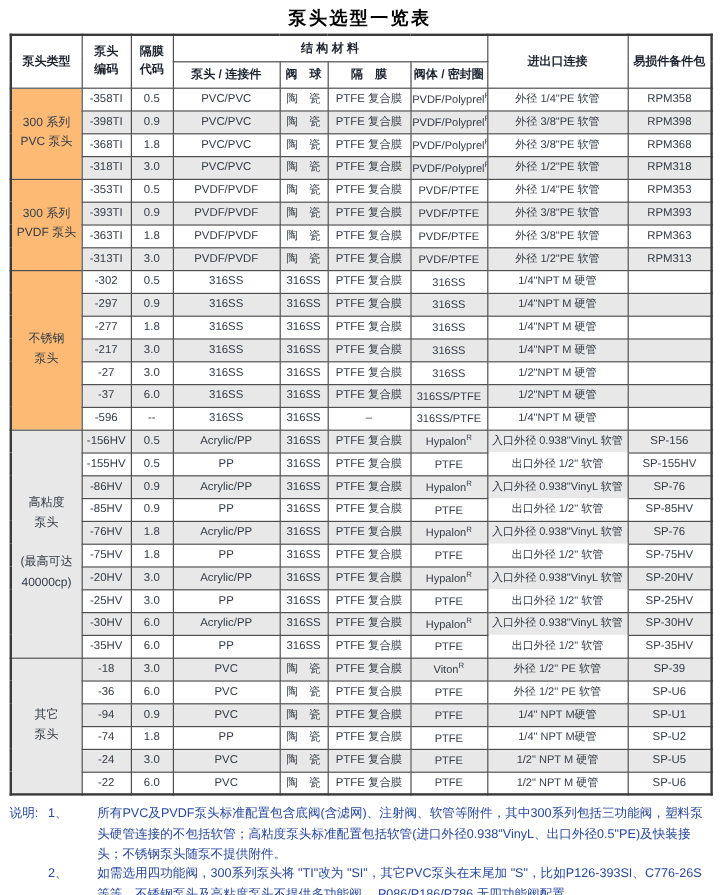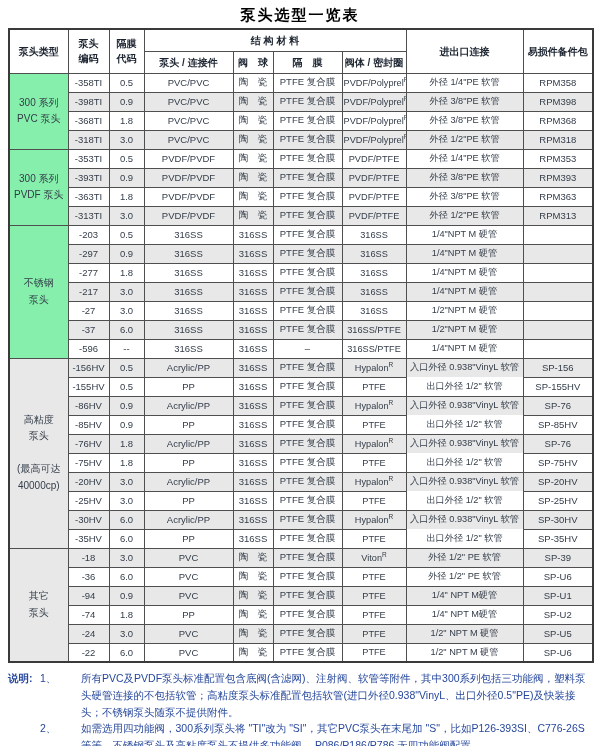--- a/index.html
+++ b/index.html
@@ -12,31 +12,31 @@
 
   table.sel { border-collapse:collapse; table-layout:fixed; width:584px; margin:0 8px;
               border:2px solid #3a3a3a; }
   td, th { border:1px solid #4f4f4f; text-align:center; vertical-align:middle;
            padding:0 1px; overflow:hidden; white-space:nowrap;
            font-size:9.5px; color:#333c48; }
   th { font-weight:bold; color:#1c2430; font-size:10px; line-height:1.5; }
   thead tr { height:22px; }
   tbody tr { height:19px; }
   tr.shade td { background:#e8e8e8; }
-  td.section-label { background:#86efac; font-size:10px; line-height:1.65;
+  td.section-label { background:#fdba74; font-size:10px; line-height:1.65;
                      white-space:normal; padding:2px 1px; }
   td.c7, td.c8 { font-size:9.2px; }
   sup { font-size:6.5px; vertical-align:super; line-height:0; }
   td.open-b { border-bottom-style:hidden; }
   td.open-t { border-top-style:hidden; }
 
   .notes { margin:7px 10px 0 8px; color:#26479b; font-size:10.5px; line-height:1.6;
            text-align:left; }
   .note-row { display:flex; }
-  .note-label { flex:none; width:32px;font-weight:bold; }
+  .note-label { flex:none; width:32px; }
   .note-num { flex:none; width:18px; }
   .note-text { flex:1;margin-left:23px; }
 </style>
 </head>
 <body>
 
 <div class="page">
 
   <div class="title">泵头选型一览表</div>
 
@@ -157,21 +157,21 @@
           <td class="c6">PTFE 复合膜</td>
           <td class="c7">PVDF/PTFE</td>
           <td class="c8">外径 1/2"PE 软管</td>
           <td class="c9">RPM313</td>
         </tr>
         <tr>
           <td rowspan="7" class="section-label">
             <div>不锈钢</div>
             <div>泵头</div>
           </td>
-          <td class="c2">-203</td>
+          <td class="c2">-302</td>
           <td class="c3">0.5</td>
           <td class="c4">316SS</td>
           <td class="c5">316SS</td>
           <td class="c6">PTFE 复合膜</td>
           <td class="c7">316SS</td>
           <td class="c8">1/4"NPT M 硬管</td>
           <td class="c9"></td>
         </tr>
         <tr class="shade">
           <td class="c2">-297</td>

